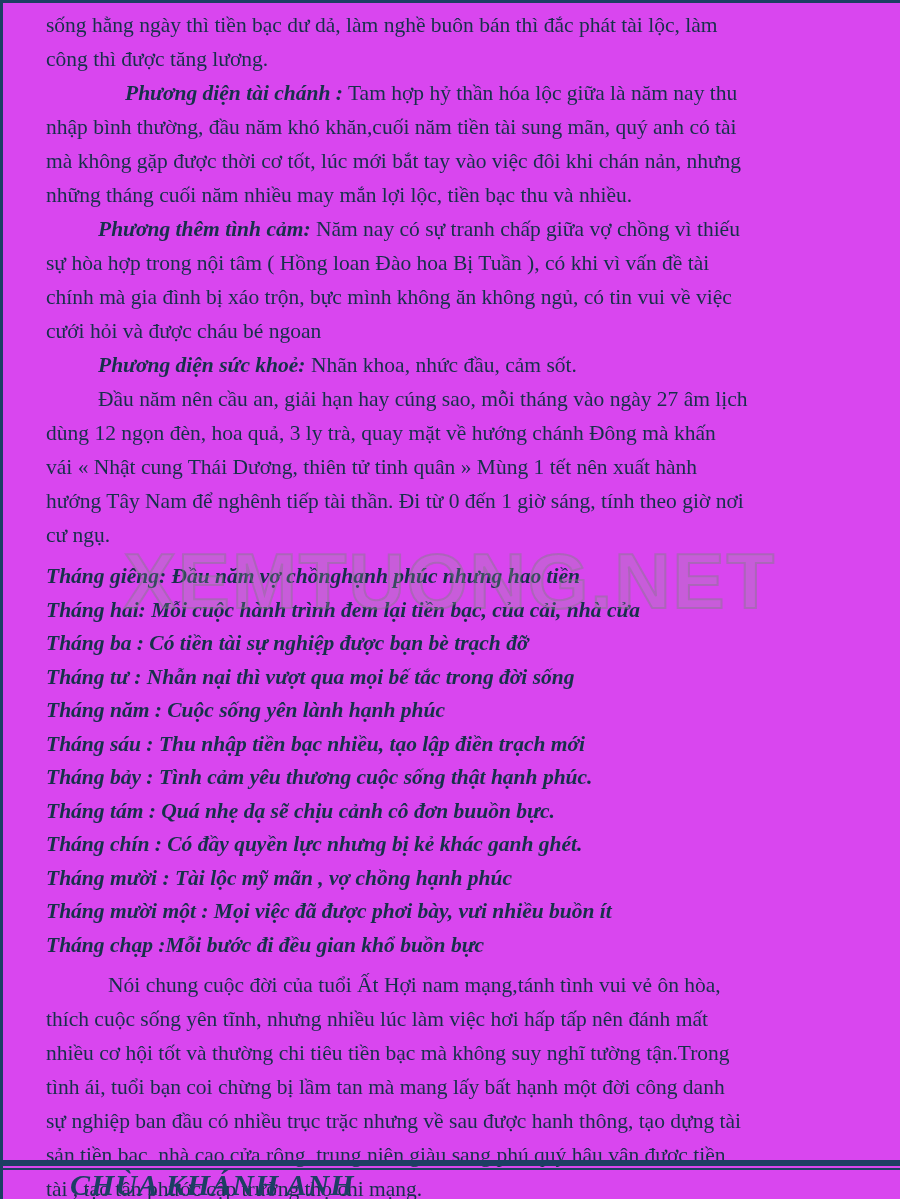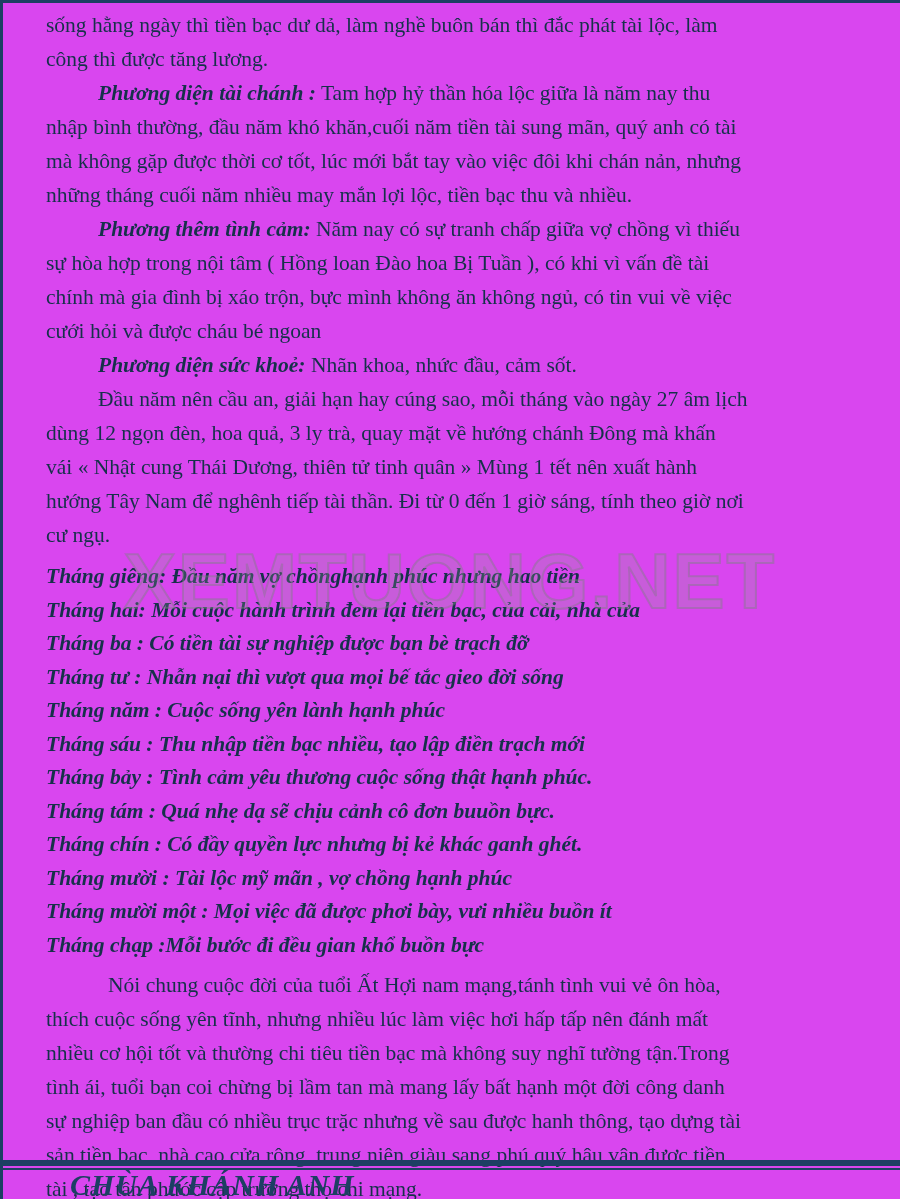--- a/index.html
+++ b/index.html
@@ -145,21 +145,21 @@
   <div class="bleed-right"></div>
 
   <div class="content">
 
     <div>
       <p>sống hằng ngày thì tiền bạc dư dả, làm nghề buôn bán thì đắc phát tài lộc, làm</p>
       <p>công thì được tăng lương.</p>
     </div>
 
     <div>
-      <p><span class="bi" style="margin-left:52px">Phương diện tài chánh :</span><span> Tam hợp hỷ thần hóa lộc giữa là năm nay thu</span></p>
+      <p><span class="bi" style="margin-left:79px">Phương diện tài chánh :</span><span> Tam hợp hỷ thần hóa lộc giữa là năm nay thu</span></p>
       <p>nhập bình thường, đầu năm khó khăn,cuối năm tiền tài sung mãn, quý anh có tài</p>
       <p>mà không gặp được thời cơ tốt, lúc mới bắt tay vào việc đôi khi chán nản, nhưng</p>
       <p>những tháng cuối năm nhiều may mắn lợi lộc, tiền bạc thu và nhiều.</p>
     </div>
 
     <div>
       <p><span class="bi" style="margin-left:52px">Phương thêm tình cảm:</span><span> Năm nay có sự tranh chấp giữa vợ chồng vì thiếu</span></p>
       <p>sự hòa hợp trong nội tâm ( Hồng loan Đào hoa Bị Tuần ), có khi vì vấn đề tài</p>
       <p>chính mà gia đình bị xáo trộn, bực mình không ăn không ngủ, có tin vui về việc</p>
       <p>cưới hỏi và được cháu bé ngoan</p>
@@ -174,21 +174,21 @@
       <p>dùng 12 ngọn đèn, hoa quả, 3 ly trà, quay mặt về hướng chánh Đông mà khấn</p>
       <p>vái  « Nhật cung Thái Dương, thiên tử tinh quân » Mùng 1 tết nên xuất hành</p>
       <p>hướng Tây Nam để nghênh tiếp tài thần. Đi từ 0 đến 1 giờ sáng, tính theo giờ nơi</p>
       <p>cư ngụ.</p>
     </div>
 
     <div class="months">
       <p><span>Tháng giêng:</span><span> Đầu năm vợ chồnghạnh phúc nhưng hao tiền</span></p>
       <p><span>Tháng hai:</span><span> Mỗi cuộc hành trình đem lại tiền bạc, của cải, nhà cửa</span></p>
       <p><span>Tháng ba :</span><span> Có tiền tài sự nghiệp được bạn bè trạch đỡ</span></p>
-      <p><span>Tháng tư :</span><span> Nhẫn nại thì vượt qua mọi bế tắc gieo đời sống</span></p>
+      <p><span>Tháng tư :</span><span> Nhẫn nại thì vượt qua mọi bế tắc trong đời sống</span></p>
       <p><span>Tháng năm :</span><span> Cuộc sống yên lành hạnh phúc</span></p>
       <p><span>Tháng sáu :</span><span> Thu nhập tiền bạc nhiều, tạo lập điền trạch mới</span></p>
       <p><span>Tháng bảy :</span><span> Tình cảm yêu thương cuộc sống thật hạnh phúc.</span></p>
       <p><span>Tháng tám :</span><span> Quá nhẹ dạ sẽ chịu cảnh cô đơn buuồn bực.</span></p>
       <p><span>Tháng chín :</span><span> Có đầy quyền lực nhưng bị kẻ khác ganh ghét.</span></p>
       <p><span>Tháng mười :</span><span> Tài lộc mỹ mãn , vợ chồng hạnh phúc</span></p>
       <p><span>Tháng mười một :</span><span> Mọi việc đã được phơi bày, vưi nhiều buồn ít</span></p>
       <p><span>Tháng chạp :</span><span>Mỗi bước đi đều gian khổ buồn bực</span></p>
     </div>
 

